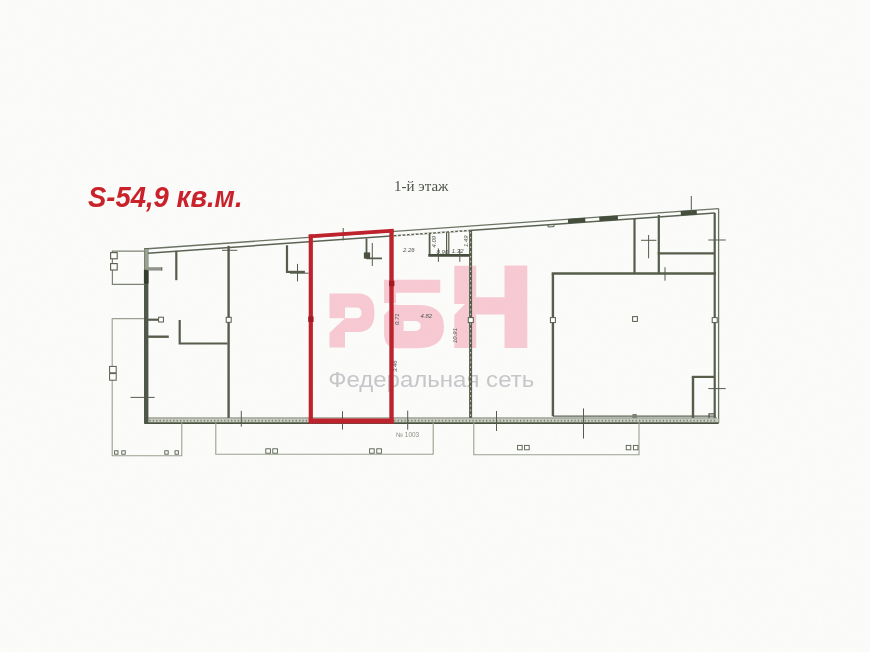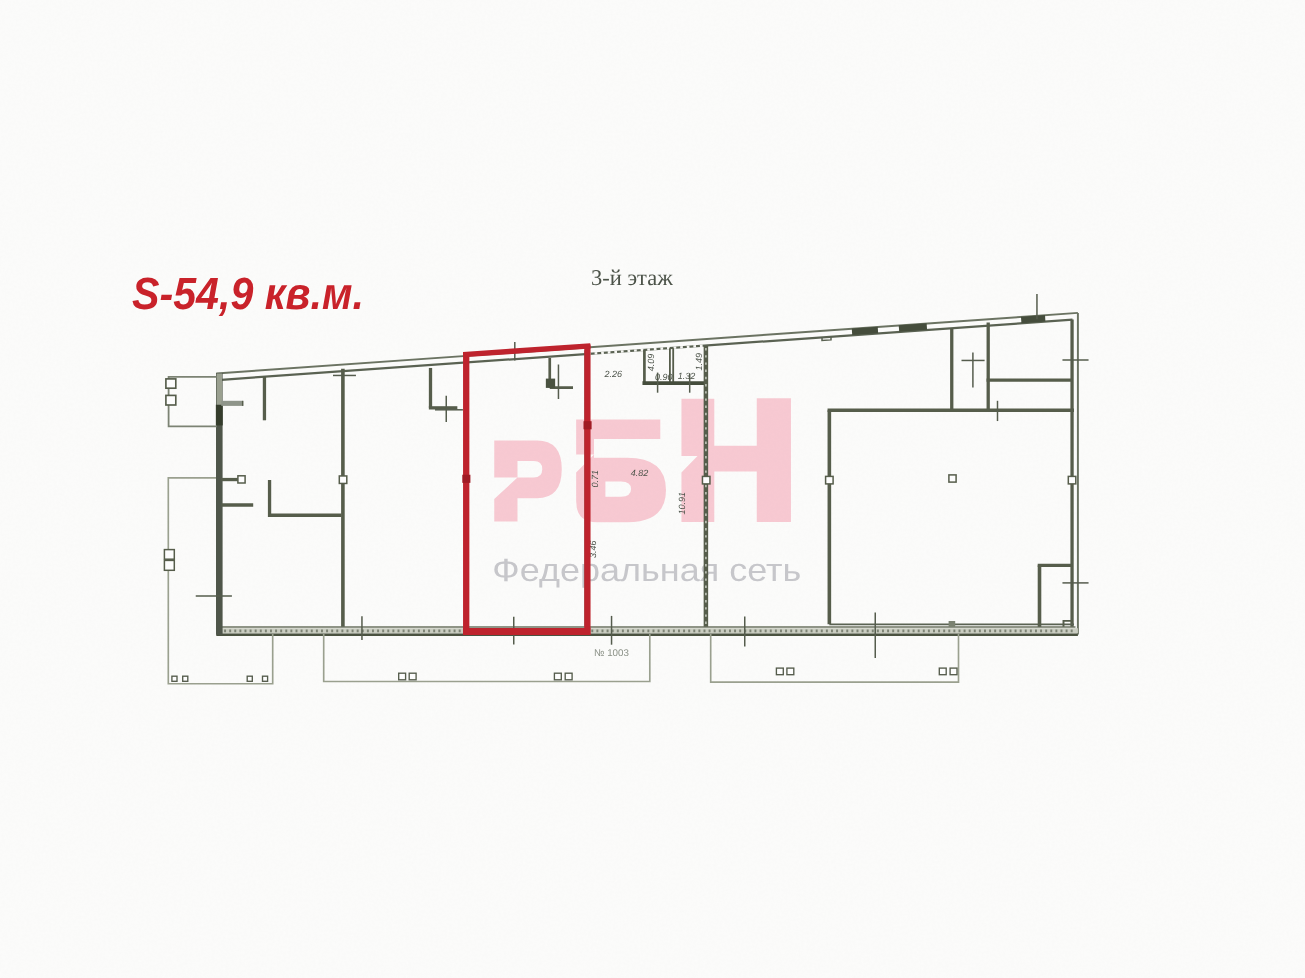--- a/index.html
+++ b/index.html
@@ -198,14 +198,14 @@
 <path d="M308.8 421 L393.6 421" stroke="#be232d" stroke-width="4.8"></path>
 
 <rect x="308.2" y="316.5" width="5.4" height="5.4" fill="#a01b24"></rect>
 
 <rect x="389" y="280.8" width="5.4" height="5.4" fill="#a01b24"></rect>
 </g>
 </svg>
 
 <div class="abs" style="left:88px;top:180px;color:#c9222a;font-size:30px;font-weight:bold;font-style:italic;transform:scaleX(0.915);transform-origin:0 0;">S-54,9 кв.м.</div>
 
-<div class="abs" style="left:394px;top:178px;color:#4c5349;font-size:15px;font-family:'Liberation Serif',serif;">3-й этаж</div>
+<div class="abs" style="left:394px;top:178px;color:#4c5349;font-size:15px;font-family:'Liberation Serif',serif;">1-й этаж</div>
 </div>
 
 </body></html>

